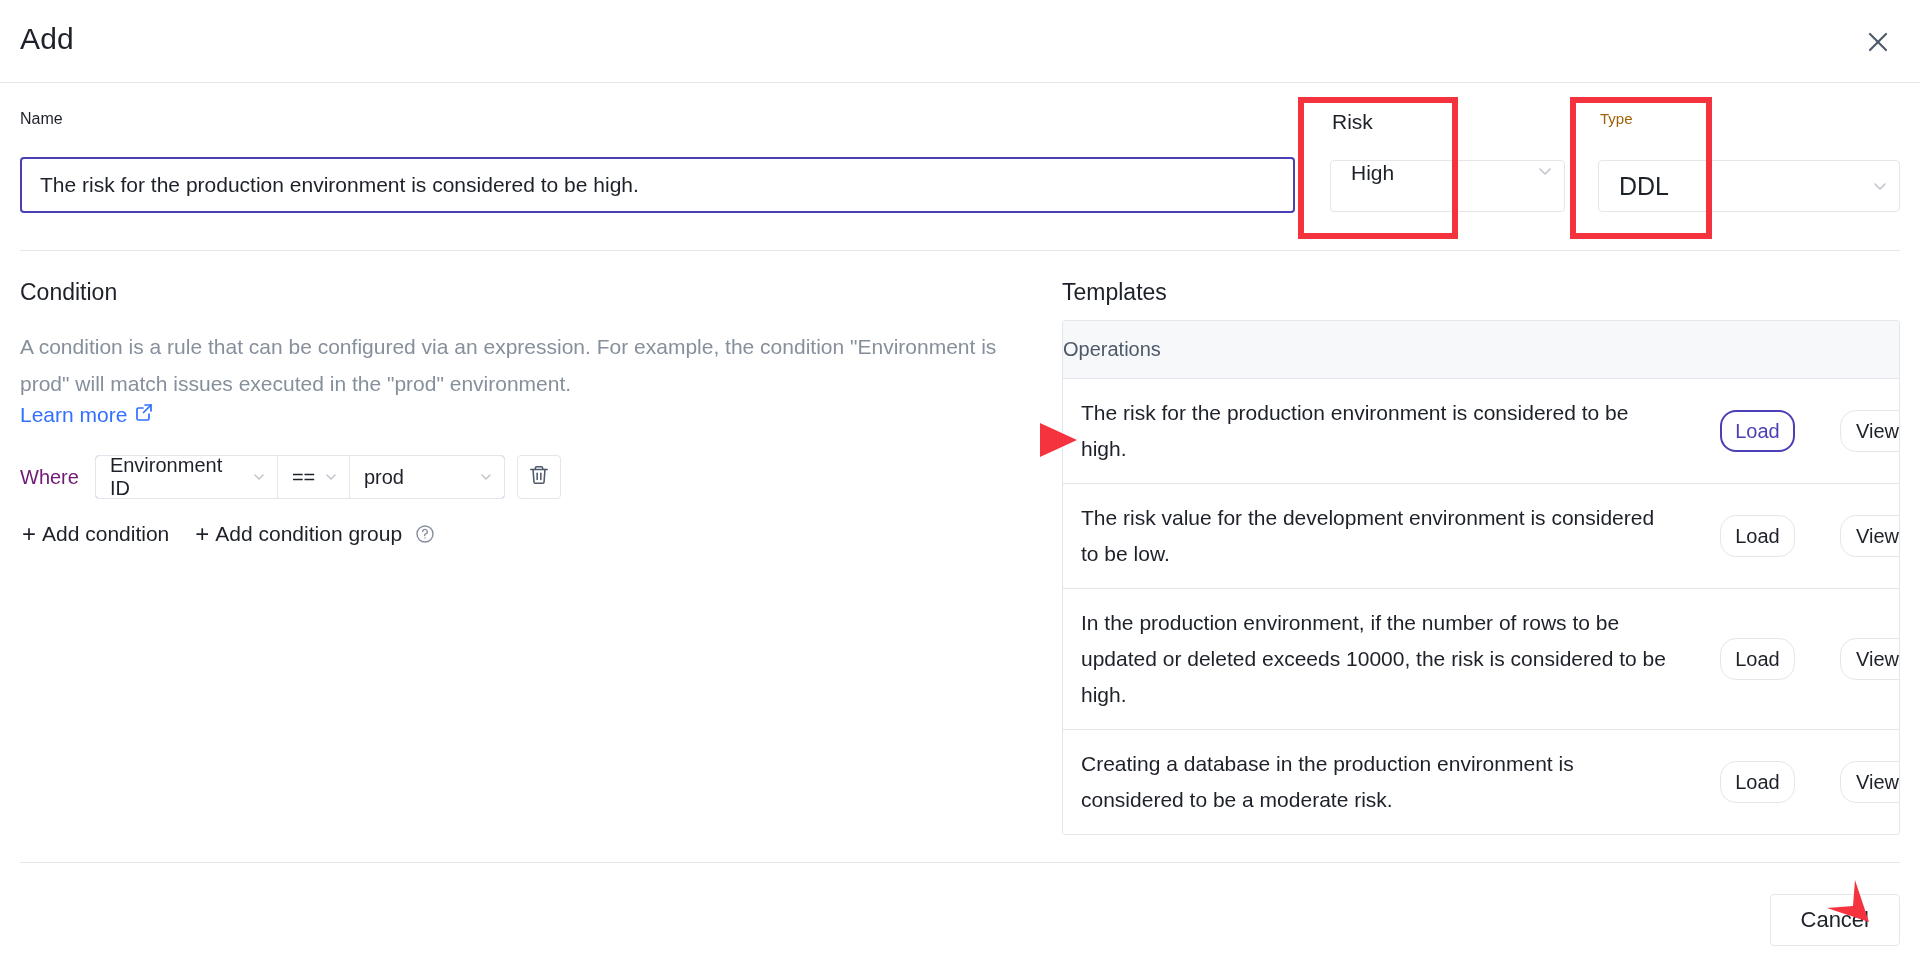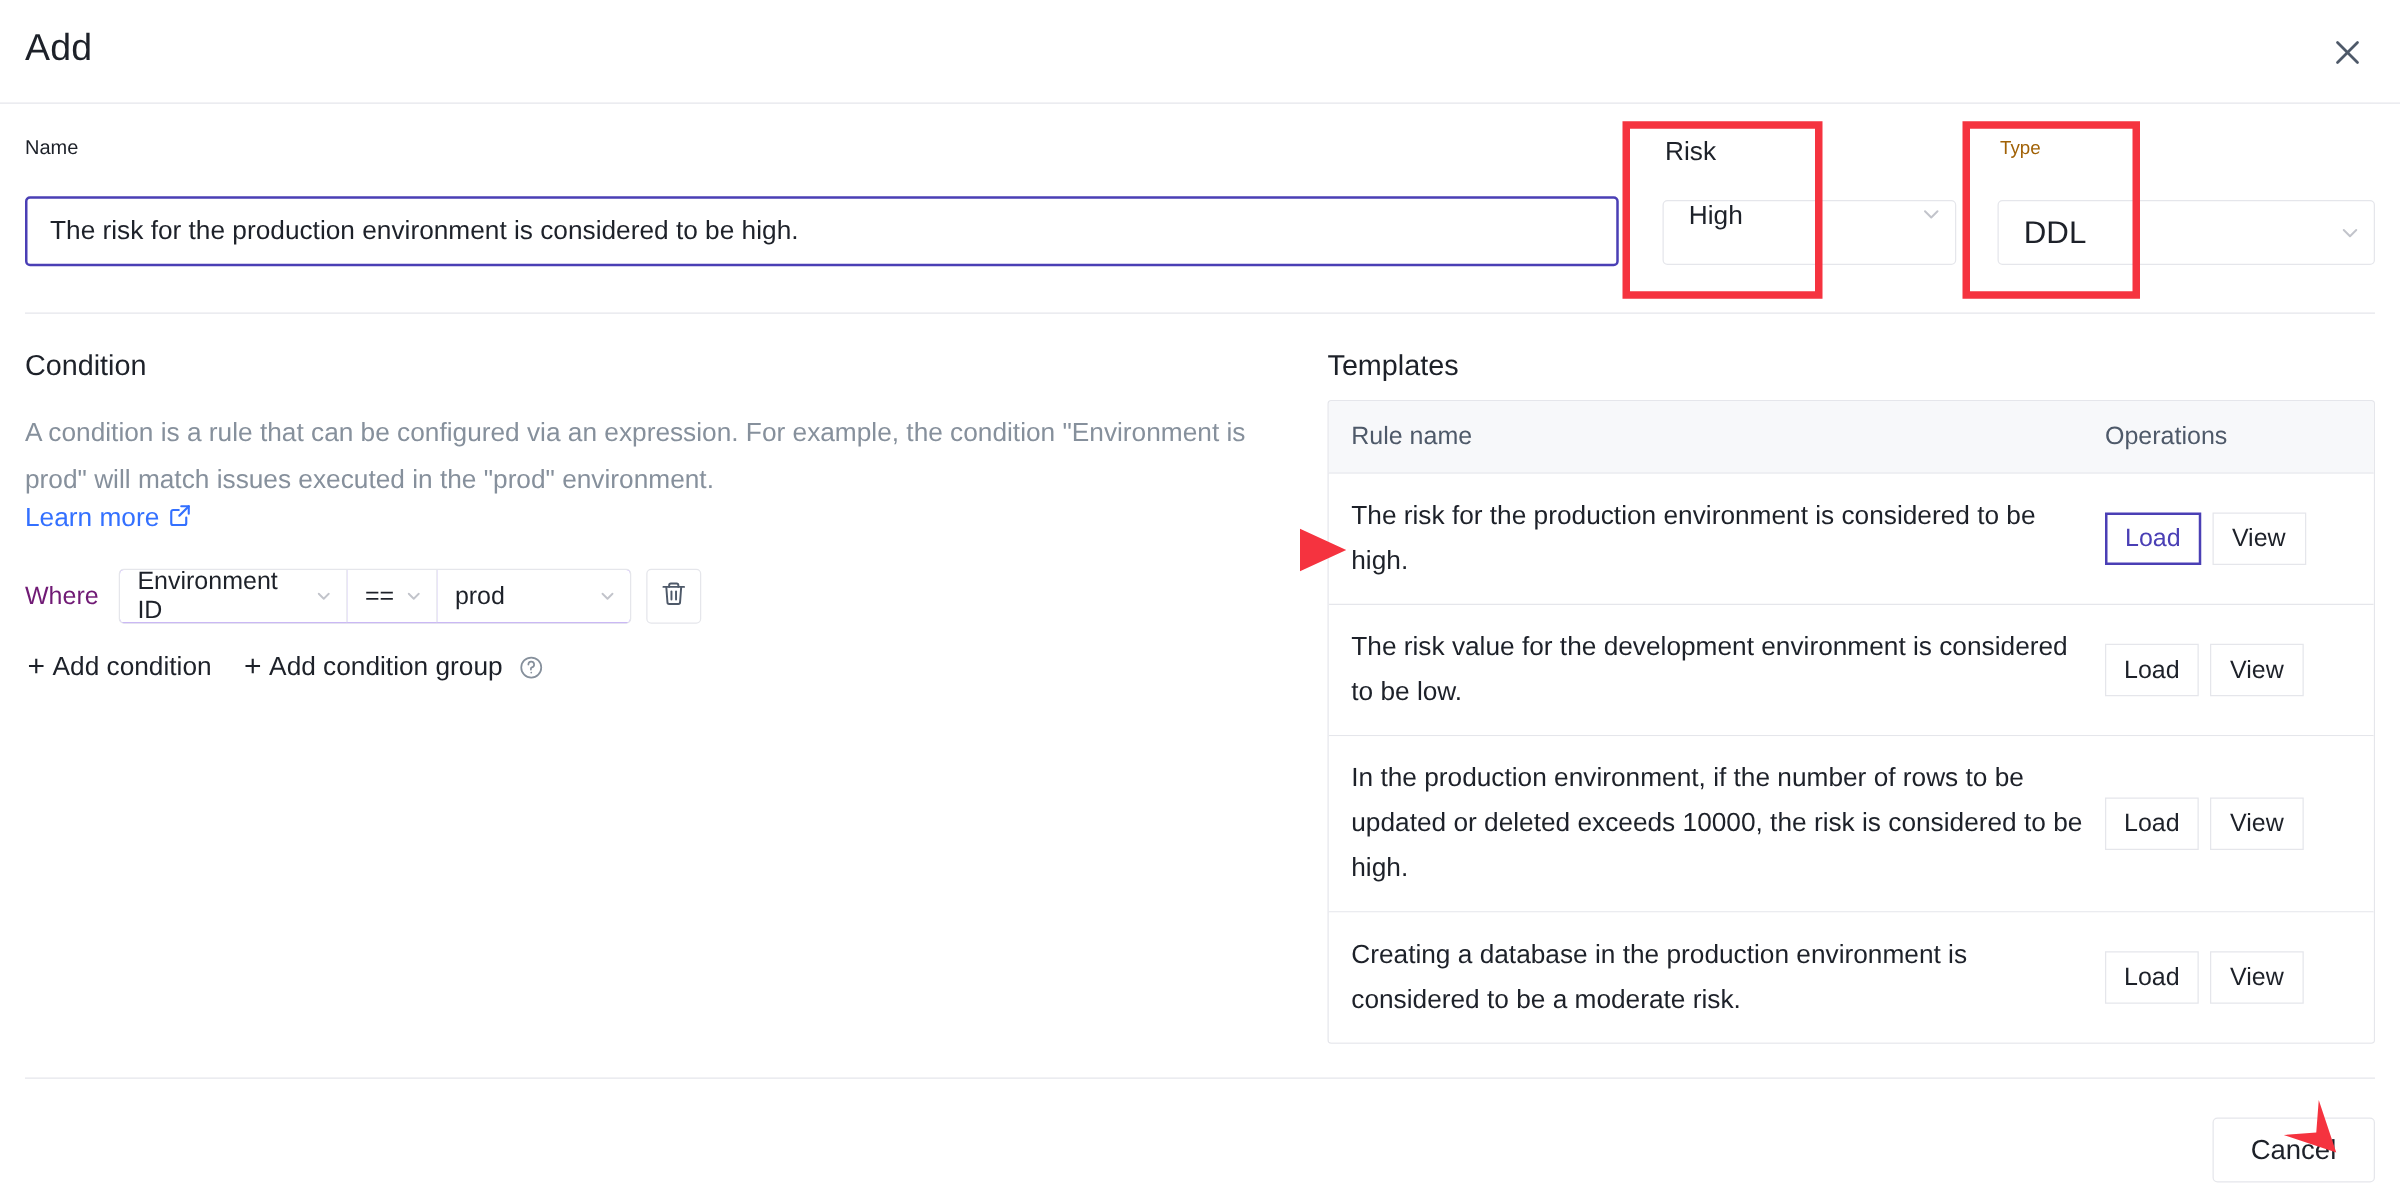--- a/index.html
+++ b/index.html
@@ -285,29 +285,30 @@
     display: flex;
     align-items: center;
     gap: 9px;
     padding-right: 16px;
   }
   .op-btn {
     height: 42px;
     min-width: 75px;
     padding: 0 14px;
     border: 1px solid #e5e6eb;
-    border-radius: 0;
+    border-radius: 16px;
     background: #fff;
     font-family: "Liberation Sans", sans-serif;
     font-size: 20px;
     color: #1d2129;
     cursor: pointer;
     display: flex;
     align-items: center;
     justify-content: center;
+    margin-left: 36px;
   }
   .op-btn.focused {
     border: 2px solid #4a3fb5;
     color: #4a3fb5;
   }
 
   
   .divider-2 {
     position: absolute;
     left: 20px; top: 862px;
@@ -465,21 +466,20 @@
           <path d="M7.7 7.6a2.3 2.3 0 1 1 2.8 2.3c-.6.2-.8.6-.8 1.2v.5" stroke-linecap="round"></path>
           <circle cx="10" cy="14" r="0.7" fill="currentColor" stroke="none"></circle>
         </svg>
       </span>
     </span>
   </div>
 
   <div class="tpl-title">Templates</div>
   <div class="tpl-table">
     <div class="tpl-head">
-      <div class="th-name">Rule name</div>
       <div class="th-ops">Operations</div>
     </div>
 
     <div class="tpl-row">
       <div class="rule-name">The risk for the production environment is considered to be high.</div>
       <div class="ops">
         <button class="op-btn focused">Load</button>
         <button class="op-btn">View</button>
       </div>
     </div>

